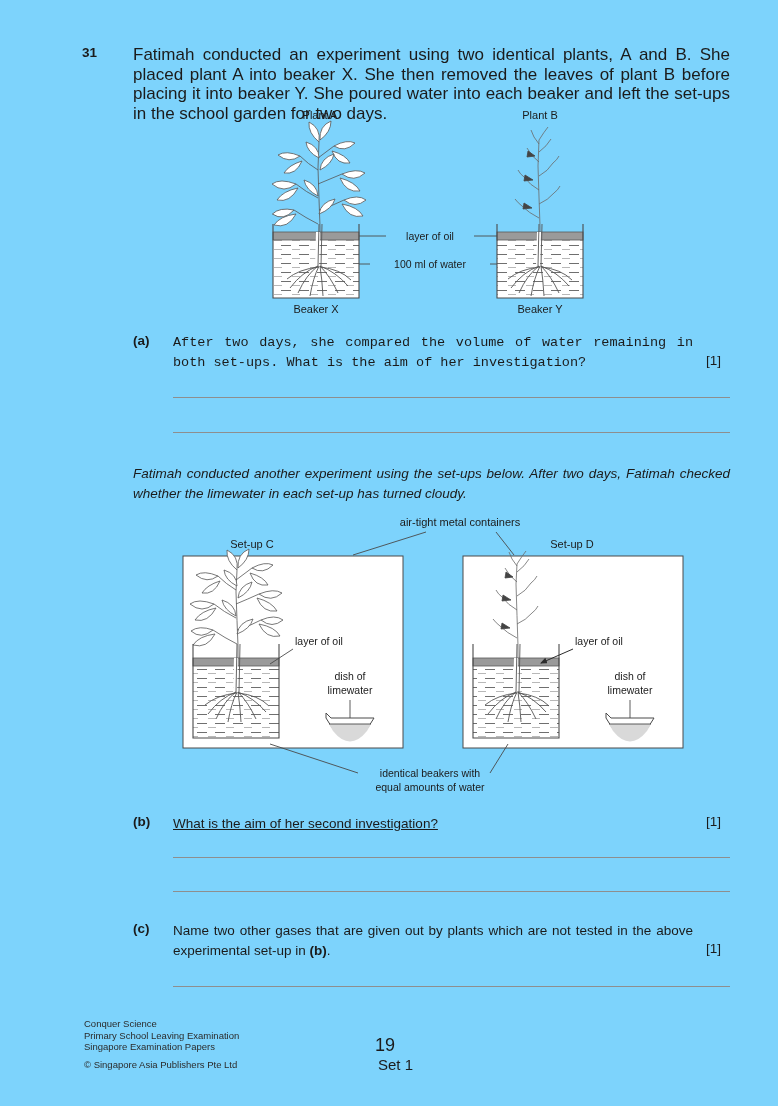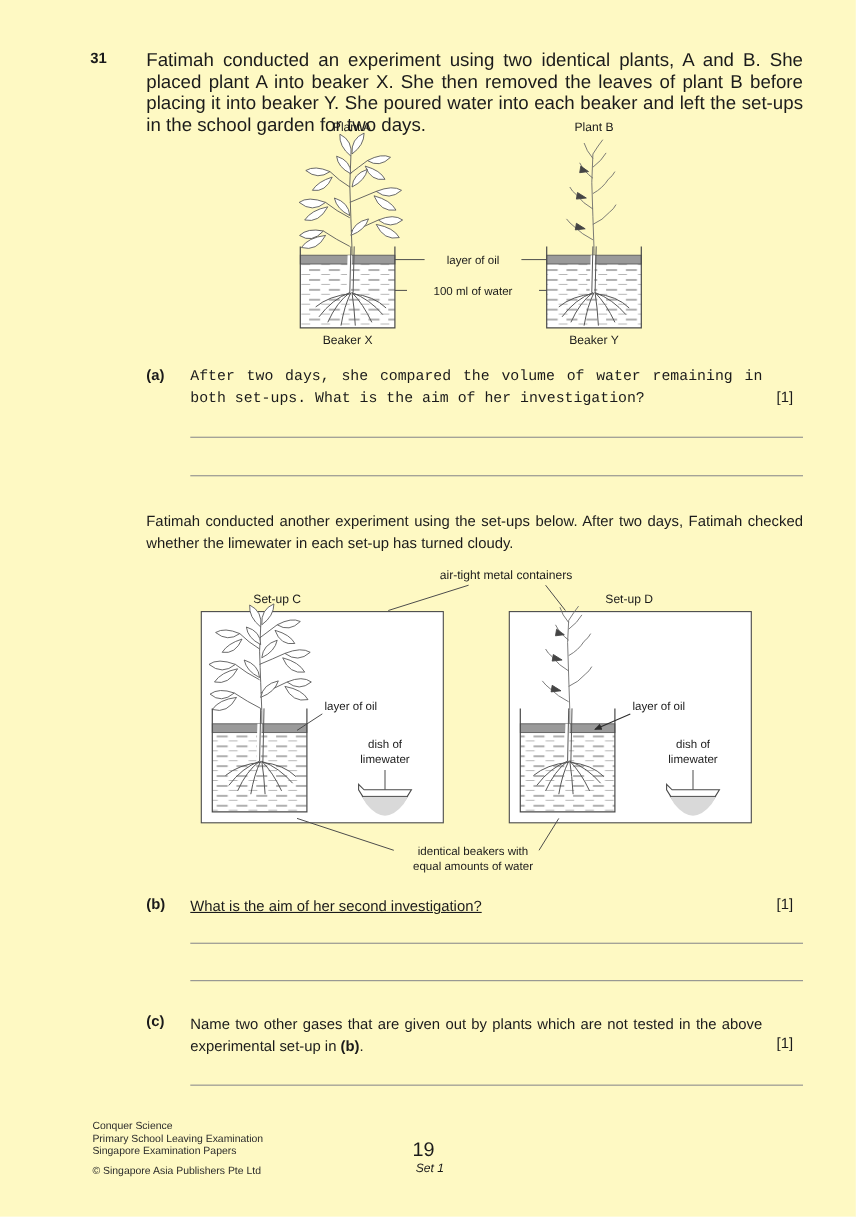--- a/index.html
+++ b/index.html
@@ -11,21 +11,21 @@
     width: 778px;
     height: 1106px;
     position: relative;
     font-family: "Liberation Sans", sans-serif;
     color: #1b1b1b;
     overflow: hidden;
   }
   .page {
     position: absolute;
     inset: 0;
-    background: #fef9c3;
+    background: #7dd3fc;
   }
 
   
   .q-number {
     position: absolute;
     left: 82px;
     top: 45px;
     font-size: 13.5px;
     font-weight: bold;
     letter-spacing: 0.1px;
@@ -41,20 +41,21 @@
     text-justify: inter-word;
   }
   .para-block {
     position: absolute;
     left: 133px;
     width: 597px;
     font-size: 13.5px;
     line-height: 19.5px;
     text-align: justify;
     text-justify: inter-word;
+    font-style: italic;
   }
 
   
   .sub-label {
     position: absolute;
     font-size: 13.5px;
     font-weight: bold;
   }
   .sub-text {
     position: absolute;
@@ -97,22 +98,21 @@
   .footer-page {
     position: absolute;
     left: 375px;
     top: 1035px;
     font-size: 18px;
   }
   .footer-set {
     position: absolute;
     left: 378px;
     top: 1056px;
-    font-size: 11px;
-    font-style: italic;
+    font-size: 15px;
   }
   b.inline { font-weight: bold; }
 </style>
 </head>
 <body>
 
 <div class="page">
 
   <div class="q-number">31</div>
   <div class="q-stem">Fatimah conducted an experiment using two identical plants, A and B. She placed plant A into beaker X. She then removed the leaves of plant B before placing it into beaker Y. She poured water into each beaker and left the set-ups in the school garden for two days.</div>

